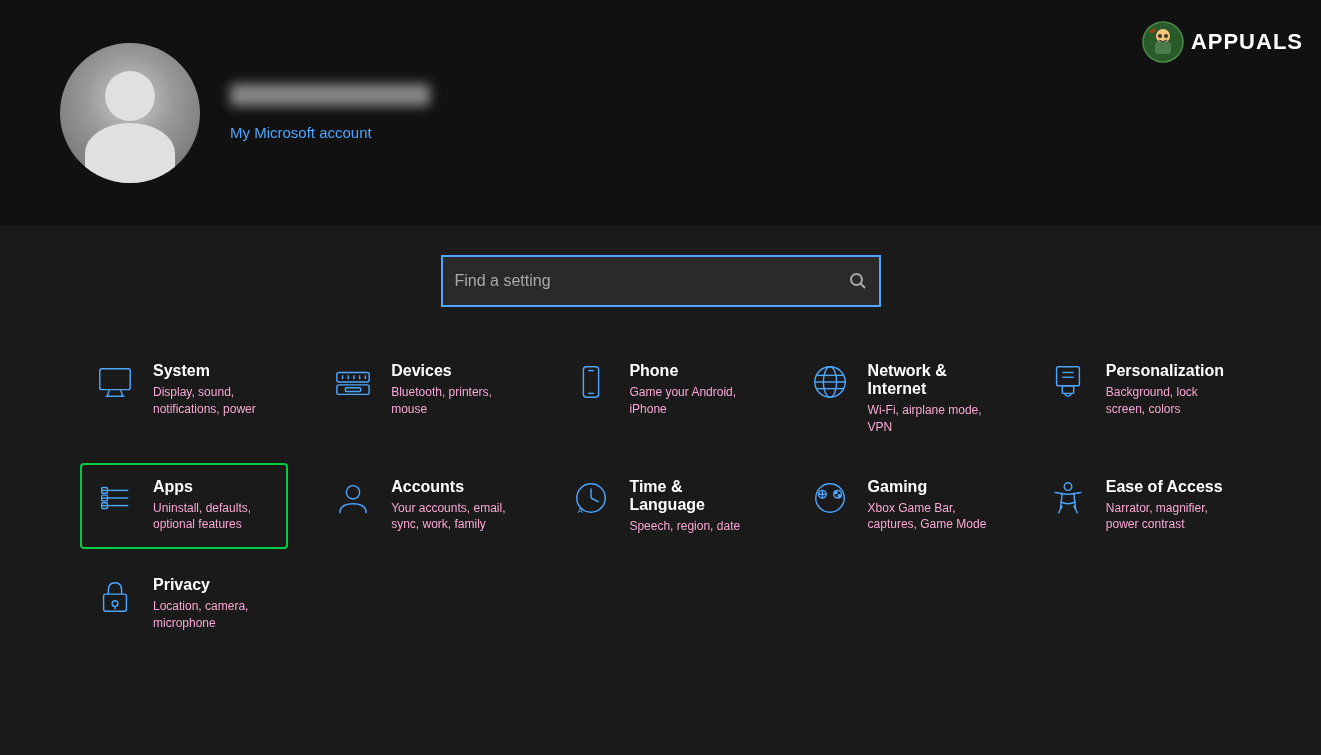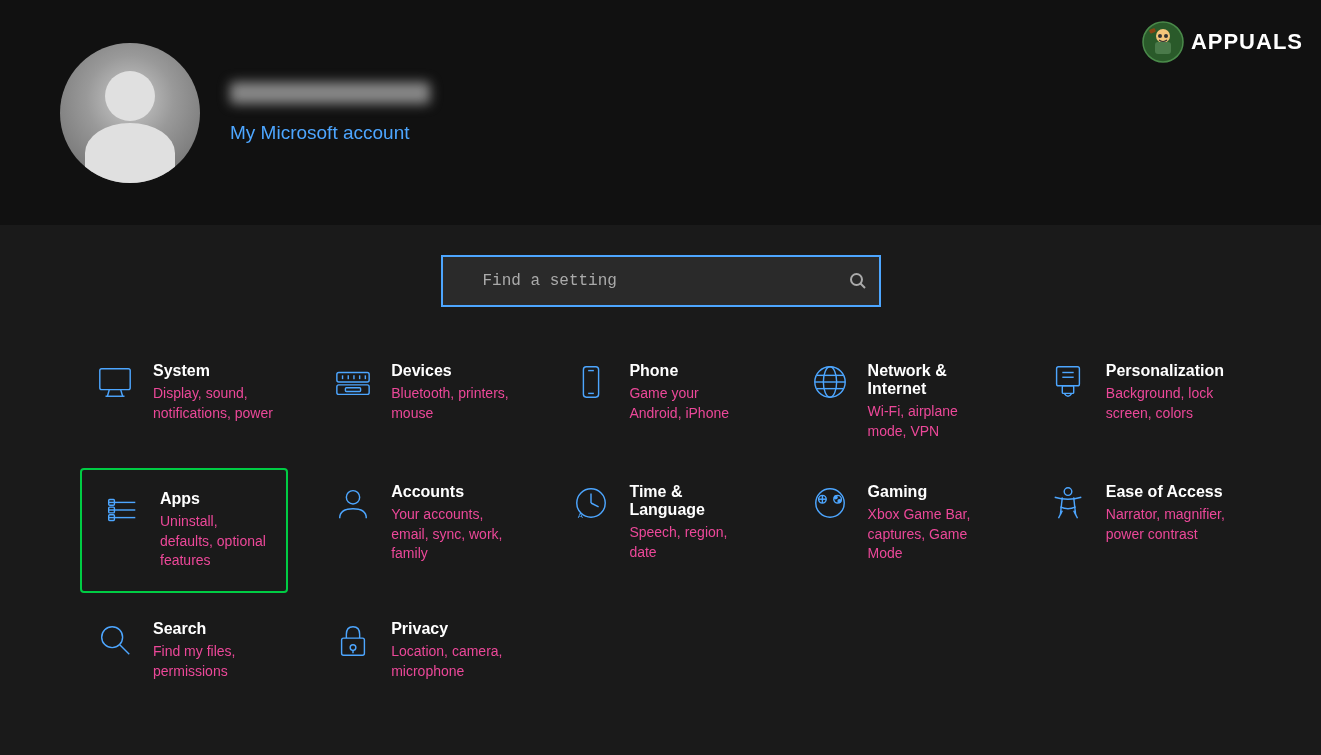--- a/index.html
+++ b/index.html
@@ -61,21 +61,21 @@
     }
     .username-blur {
       width: 200px;
       height: 22px;
       background: #888;
       filter: blur(6px);
       border-radius: 4px;
     }
     .ms-account-link {
       color: #4da6ff;
-      font-size: 19px;
+      font-size: 15px;
       text-decoration: none;
       cursor: pointer;
       margin-top: 10px;
     }
 
     
     .main {
       padding: 0 80px;
     }
 
@@ -94,22 +94,21 @@
       align-items: center;
       padding: 0 12px;
     }
     .search-input {
       flex: 1;
       background: transparent;
       border: none;
       outline: none;
       color: #ffffff;
       font-size: 16px;
-      font-family: Liberation Mono, monospace;
-      margin-left: 28px;
+      font-family: Liberation Sans, sans-serif;
     }
     .search-input::placeholder {
       color: #aaaaaa;
     }
     .search-icon-btn {
       color: #aaaaaa;
       font-size: 18px;
       cursor: pointer;
       background: none;
       border: none;
@@ -129,21 +128,21 @@
       align-items: flex-start;
       gap: 18px;
       padding: 15px;
       cursor: pointer;
       border-radius: 2px;
       transition: background 0.15s;
     }
     .setting-item.highlighted {
       border: 2px solid #00cc44;
       border-radius: 4px;
-      padding: 20px;
+      padding: 13px;
     }
 
     .setting-icon {
       flex-shrink: 0;
       width: 40px;
       height: 40px;
       display: flex;
       align-items: center;
       justify-content: center;
       color: #4da6ff;
@@ -160,22 +159,22 @@
       display: flex;
       flex-direction: column;
       gap: 4px;
     }
     .setting-title {
       font-size: 16px;
       font-weight: 600;
       color: #ffffff;
     }
     .setting-desc {
-      font-size: 14px;
-      color: #ec4899;
+      font-size: 12px;
+      color: #f9a8d4;
       line-height: 1.4;
     }
   </style>
 </head>
 <body>
 
 <div class="header">
   <div class="avatar">
     <div class="avatar-figure">
       <div class="avatar-head"></div>
@@ -364,32 +363,20 @@
   </svg>
         </div>
         <div class="setting-text">
           <div class="setting-title">Ease of Access</div>
           <div class="setting-desc">Narrator, magnifier, power contrast</div>
         </div>
       </div>
       <div class="setting-item">
         <div class="setting-icon">
           <svg viewBox="0 0 40 40" fill="none" stroke="#4da6ff" stroke-width="1.8">
-    <circle cx="17" cy="17" r="11"></circle>
-    <line x1="25" y1="25" x2="35" y2="35"></line>
-  </svg>
-        </div>
-        <div class="setting-text">
-          <div class="setting-title">Search</div>
-          <div class="setting-desc">Find my files, permissions</div>
-        </div>
-      </div>
-      <div class="setting-item">
-        <div class="setting-icon">
-          <svg viewBox="0 0 40 40" fill="none" stroke="#4da6ff" stroke-width="1.8">
     <rect x="8" y="18" width="24" height="18" rx="2"></rect>
     <path d="M13 18 V14 Q13 6 20 6 Q27 6 27 14 V18"></path>
     <circle cx="20" cy="28" r="3"></circle>
     <line x1="20" y1="31" x2="20" y2="34"></line>
   </svg>
         </div>
         <div class="setting-text">
           <div class="setting-title">Privacy</div>
           <div class="setting-desc">Location, camera, microphone</div>
         </div>

